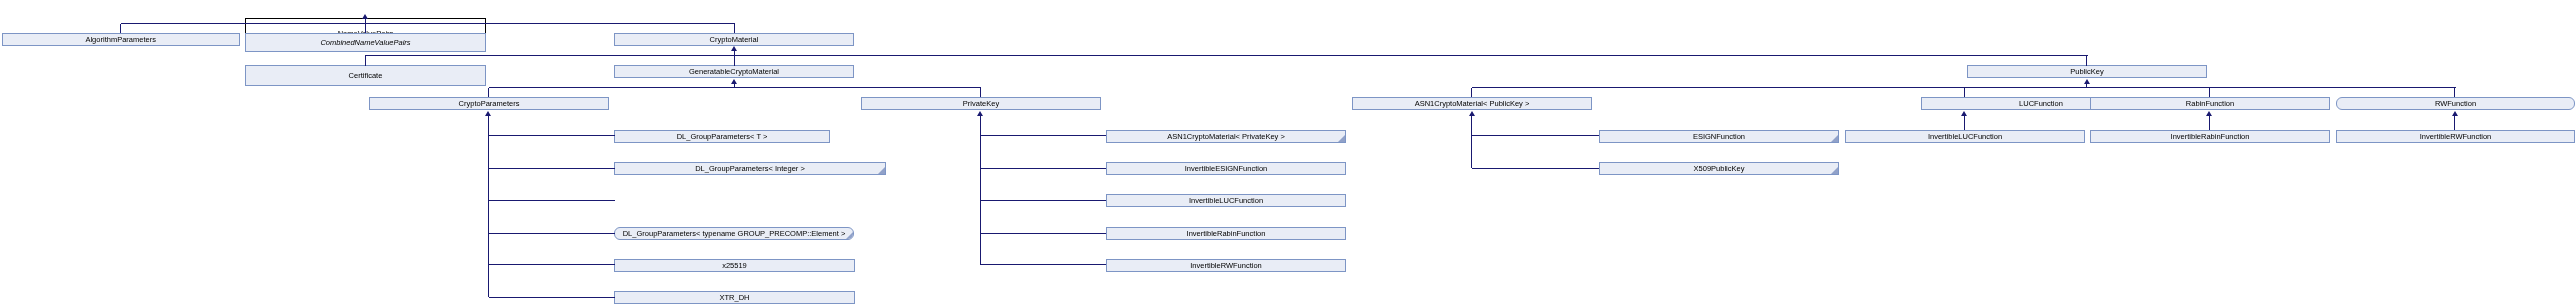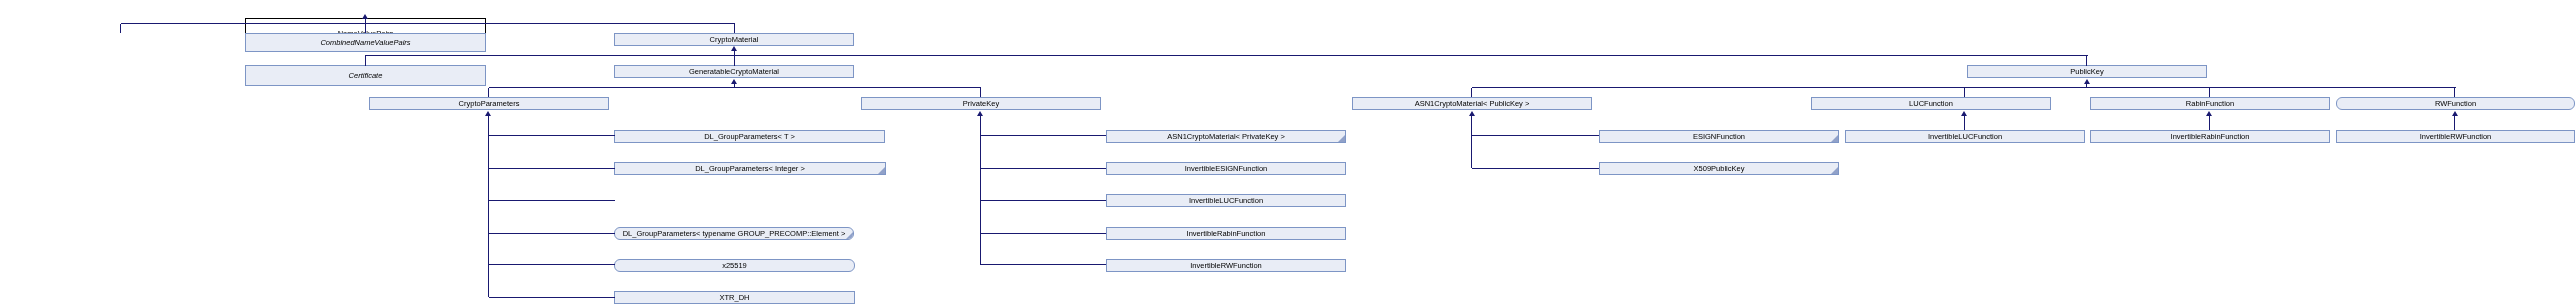--- a/index.html
+++ b/index.html
@@ -53,54 +53,57 @@
     border-bottom: 7.5px solid #90a1c9;
   }
 </style>
 </head>
 <body>
 
 <div id="diagram">
     <div class="node root" style="left: 245px; top: 2px; width: 241px; height: 31px; margin-top: 16px;">
       <span>NameValuePairs</span>
     </div>
+    <div class="node" style="left: 1.7px; top: 33px; width: 238px; height: 13.3px;">
+      <span>AlgorithmParameters</span>
+    </div>
     <div class="node" style="left: 245px; top: 33px; width: 241px; height: 19px; font-style: italic;">
       <span>CombinedNameValuePairs</span>
     </div>
     <div class="node" style="left: 614px; top: 33px; width: 240px; height: 13.3px;">
       <span>CryptoMaterial</span>
     </div>
-    <div class="node" style="left: 245px; top: 65px; width: 241px; height: 21px; font-style: italic;">
+    <div class="node" style="left: 245px; top: 65px; width: 241px; height: 21px;">
       <span>Certificate</span>
     </div>
     <div class="node" style="left: 1967px; top: 65px; width: 240px; height: 13.3px;">
       <span>PublicKey</span>
     </div>
     <div class="node" style="left: 614px; top: 65px; width: 240px; height: 13.3px;">
       <span>GeneratableCryptoMaterial</span>
     </div>
     <div class="node" style="left: 369px; top: 97px; width: 240px; height: 13.3px;">
       <span>CryptoParameters</span>
     </div>
     <div class="node" style="left: 861px; top: 97px; width: 240px; height: 13.3px;">
       <span>PrivateKey</span>
     </div>
     <div class="node" style="left: 1352px; top: 97px; width: 240px; height: 13.3px;">
       <span>ASN1CryptoMaterial&lt; PublicKey &gt;</span>
     </div>
-    <div class="node" style="left: 1811px; top: 97px; width: 240px; height: 13.3px;">
+    <div class="node" style="left: 1921px; top: 97px; width: 240px; height: 13.3px;">
       <span>LUCFunction</span>
     </div>
     <div class="node" style="left: 2090px; top: 97px; width: 240px; height: 13.3px;">
       <span>RabinFunction</span>
     </div>
     <div class="node" style="left: 2336px; top: 97px; width: 239px; height: 13.3px; border-radius: 6px;">
       <span>RWFunction</span>
     </div>
-    <div class="node" style="left: 614px; top: 130px; width: 271px; height: 13.3px;">
+    <div class="node" style="left: 614px; top: 130px; width: 216px; height: 13.3px;">
       <span>DL_GroupParameters&lt; T &gt;</span>
     </div>
     <div class="node" style="left: 1106px; top: 130px; width: 240px; height: 13.3px;">
       <span>ASN1CryptoMaterial&lt; PrivateKey &gt;</span>
       <div class="fold"></div>
     </div>
     <div class="node" style="left: 1599px; top: 130px; width: 240px; height: 13.3px;">
       <span>ESIGNFunction</span>
       <div class="fold"></div>
     </div>
@@ -127,21 +130,21 @@
     <div class="node" style="left: 1106px; top: 194px; width: 240px; height: 13.3px;">
       <span>InvertibleLUCFunction</span>
     </div>
     <div class="node" style="left: 614px; top: 227px; width: 240px; height: 13.3px; border-radius: 6px;">
       <span>DL_GroupParameters&lt; typename GROUP_PRECOMP::Element &gt;</span>
       <div class="fold"></div>
     </div>
     <div class="node" style="left: 1106px; top: 227px; width: 240px; height: 13.3px;">
       <span>InvertibleRabinFunction</span>
     </div>
-    <div class="node" style="left: 614px; top: 259px; width: 241px; height: 13.3px; border-radius: 6px;">
+    <div class="node" style="left: 614px; top: 259px; width: 241px; height: 13.3px;">
       <span>x25519</span>
     </div>
     <div class="node" style="left: 1106px; top: 259px; width: 240px; height: 13.3px;">
       <span>InvertibleRWFunction</span>
     </div>
     <div class="node" style="left: 614px; top: 291px; width: 241px; height: 13.3px;">
       <span>XTR_DH</span>
     </div>
     <div class="edge-h" style="left: 121px; top: 23px; width: 614px; height: 1.2px;"></div>
     <div class="edge-h" style="left: 365px; top: 55px; width: 1723px; height: 1.2px;"></div>

